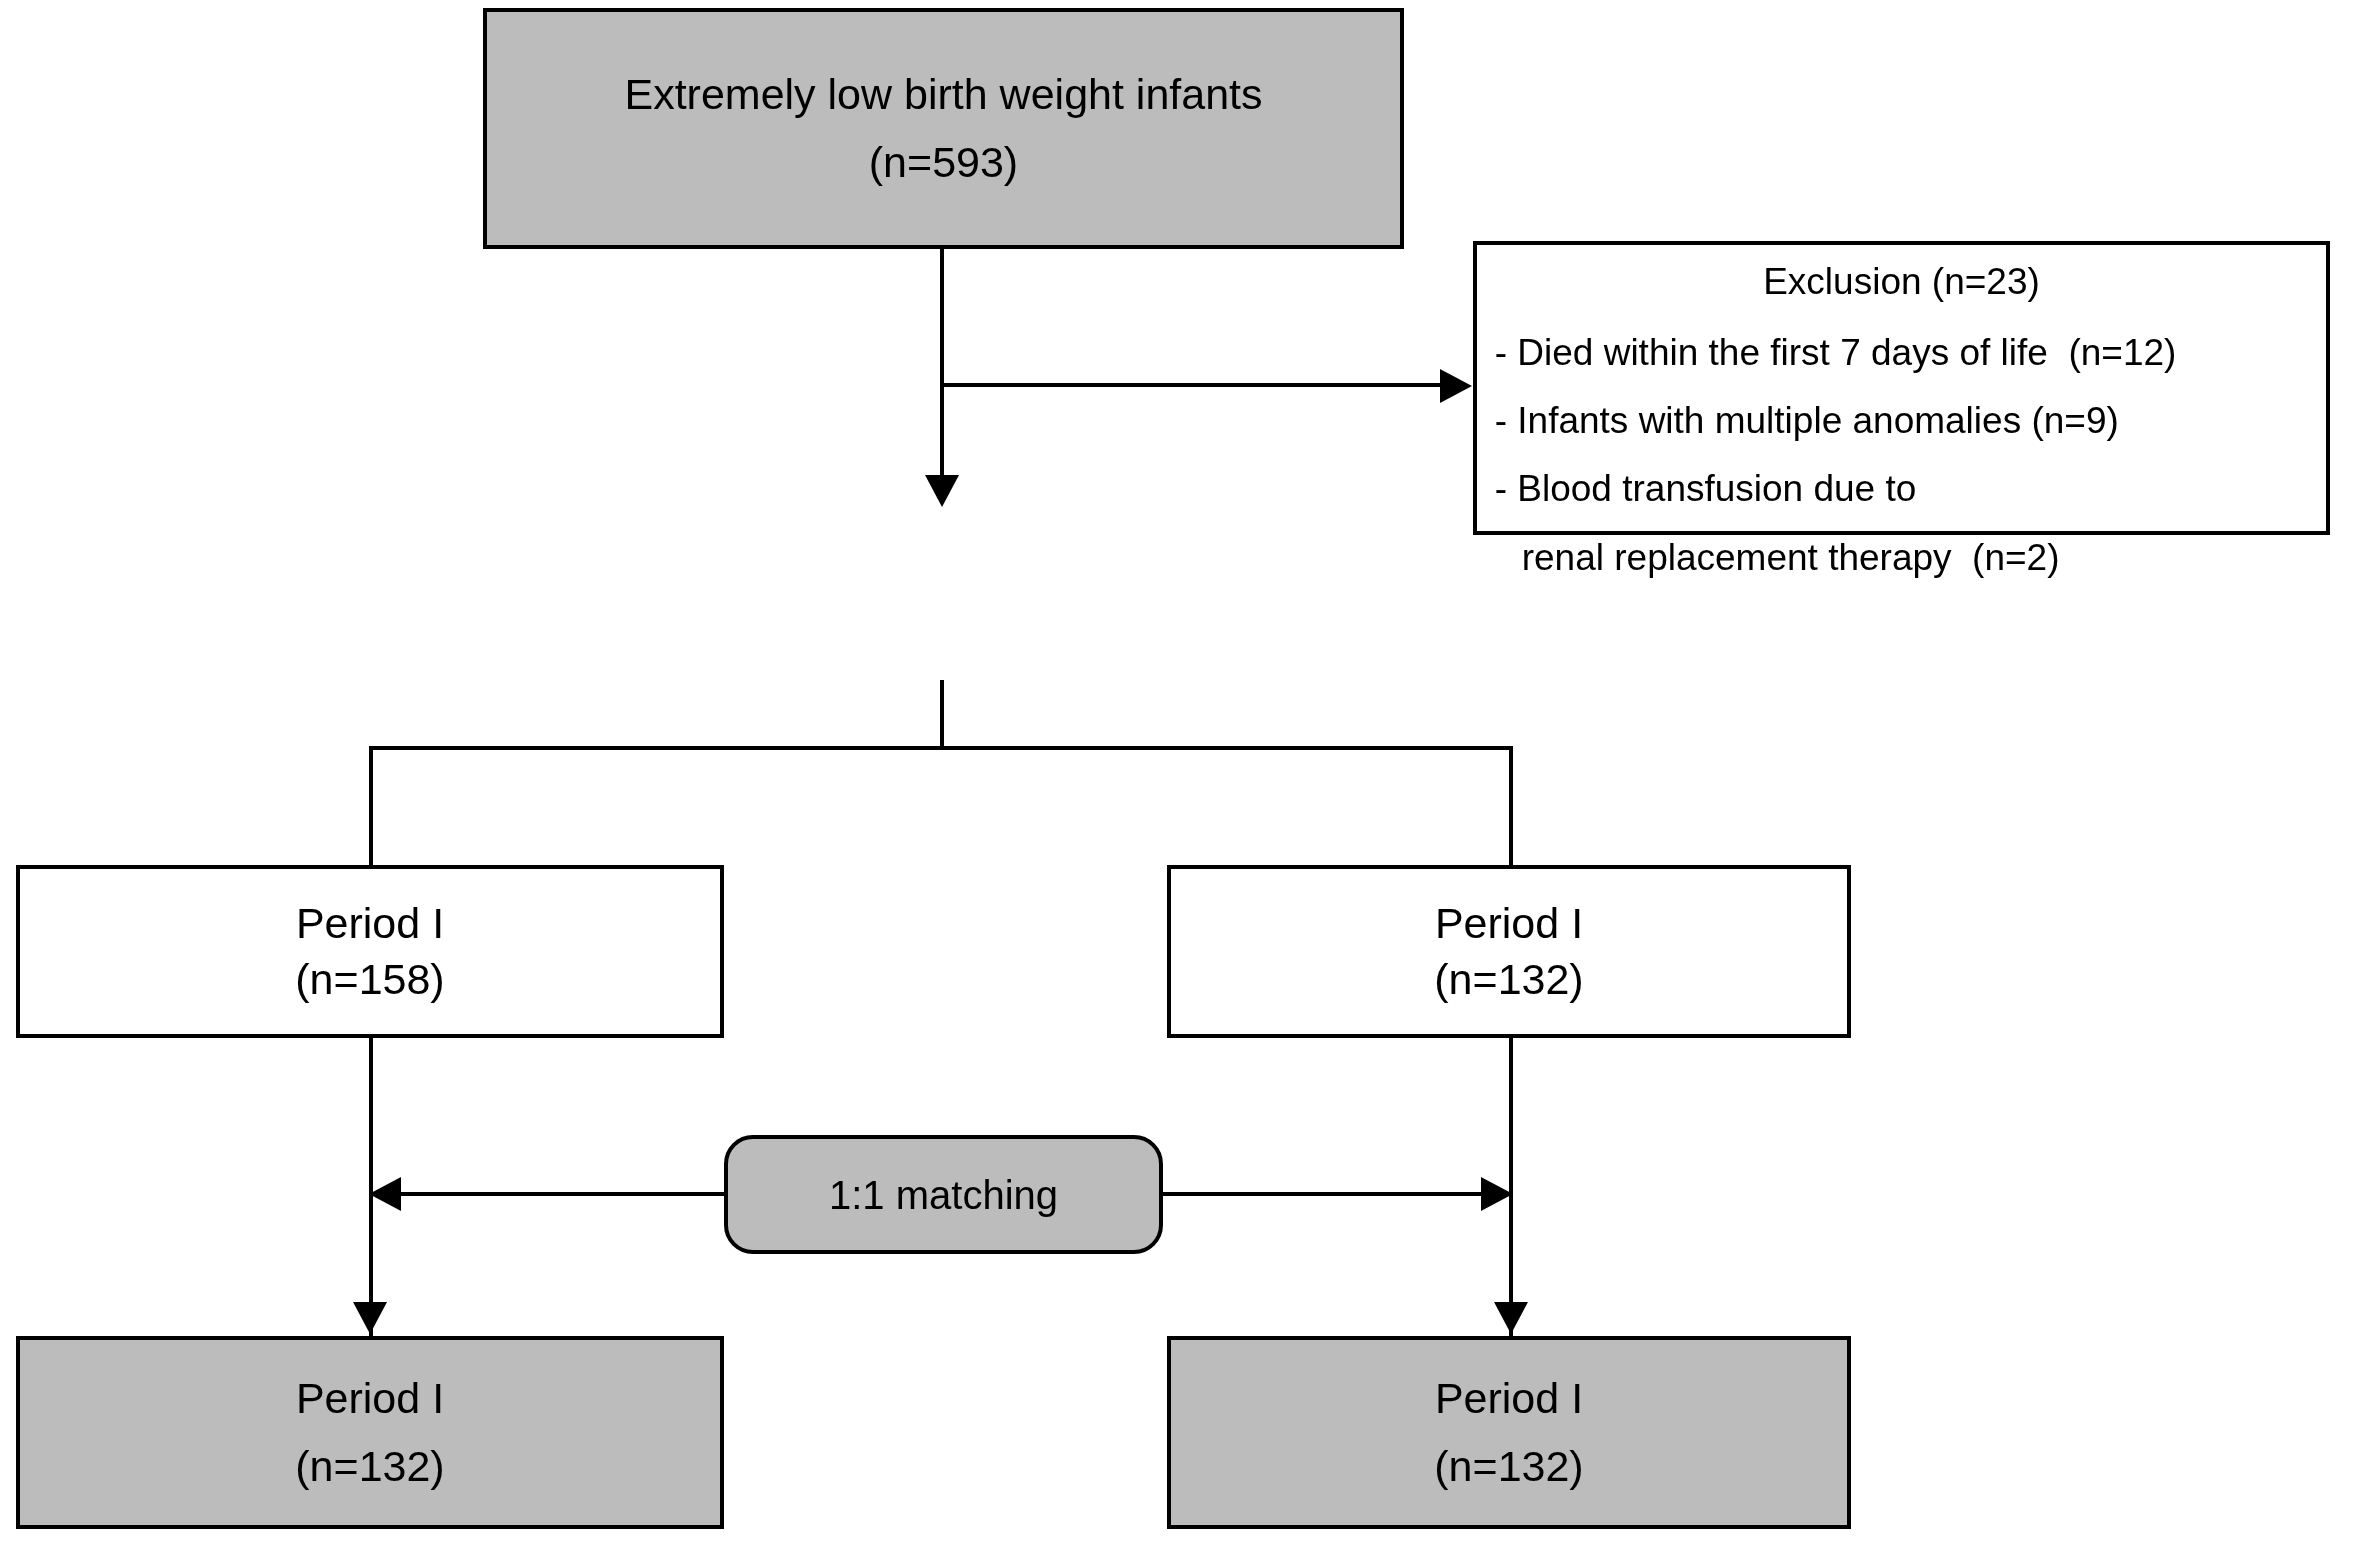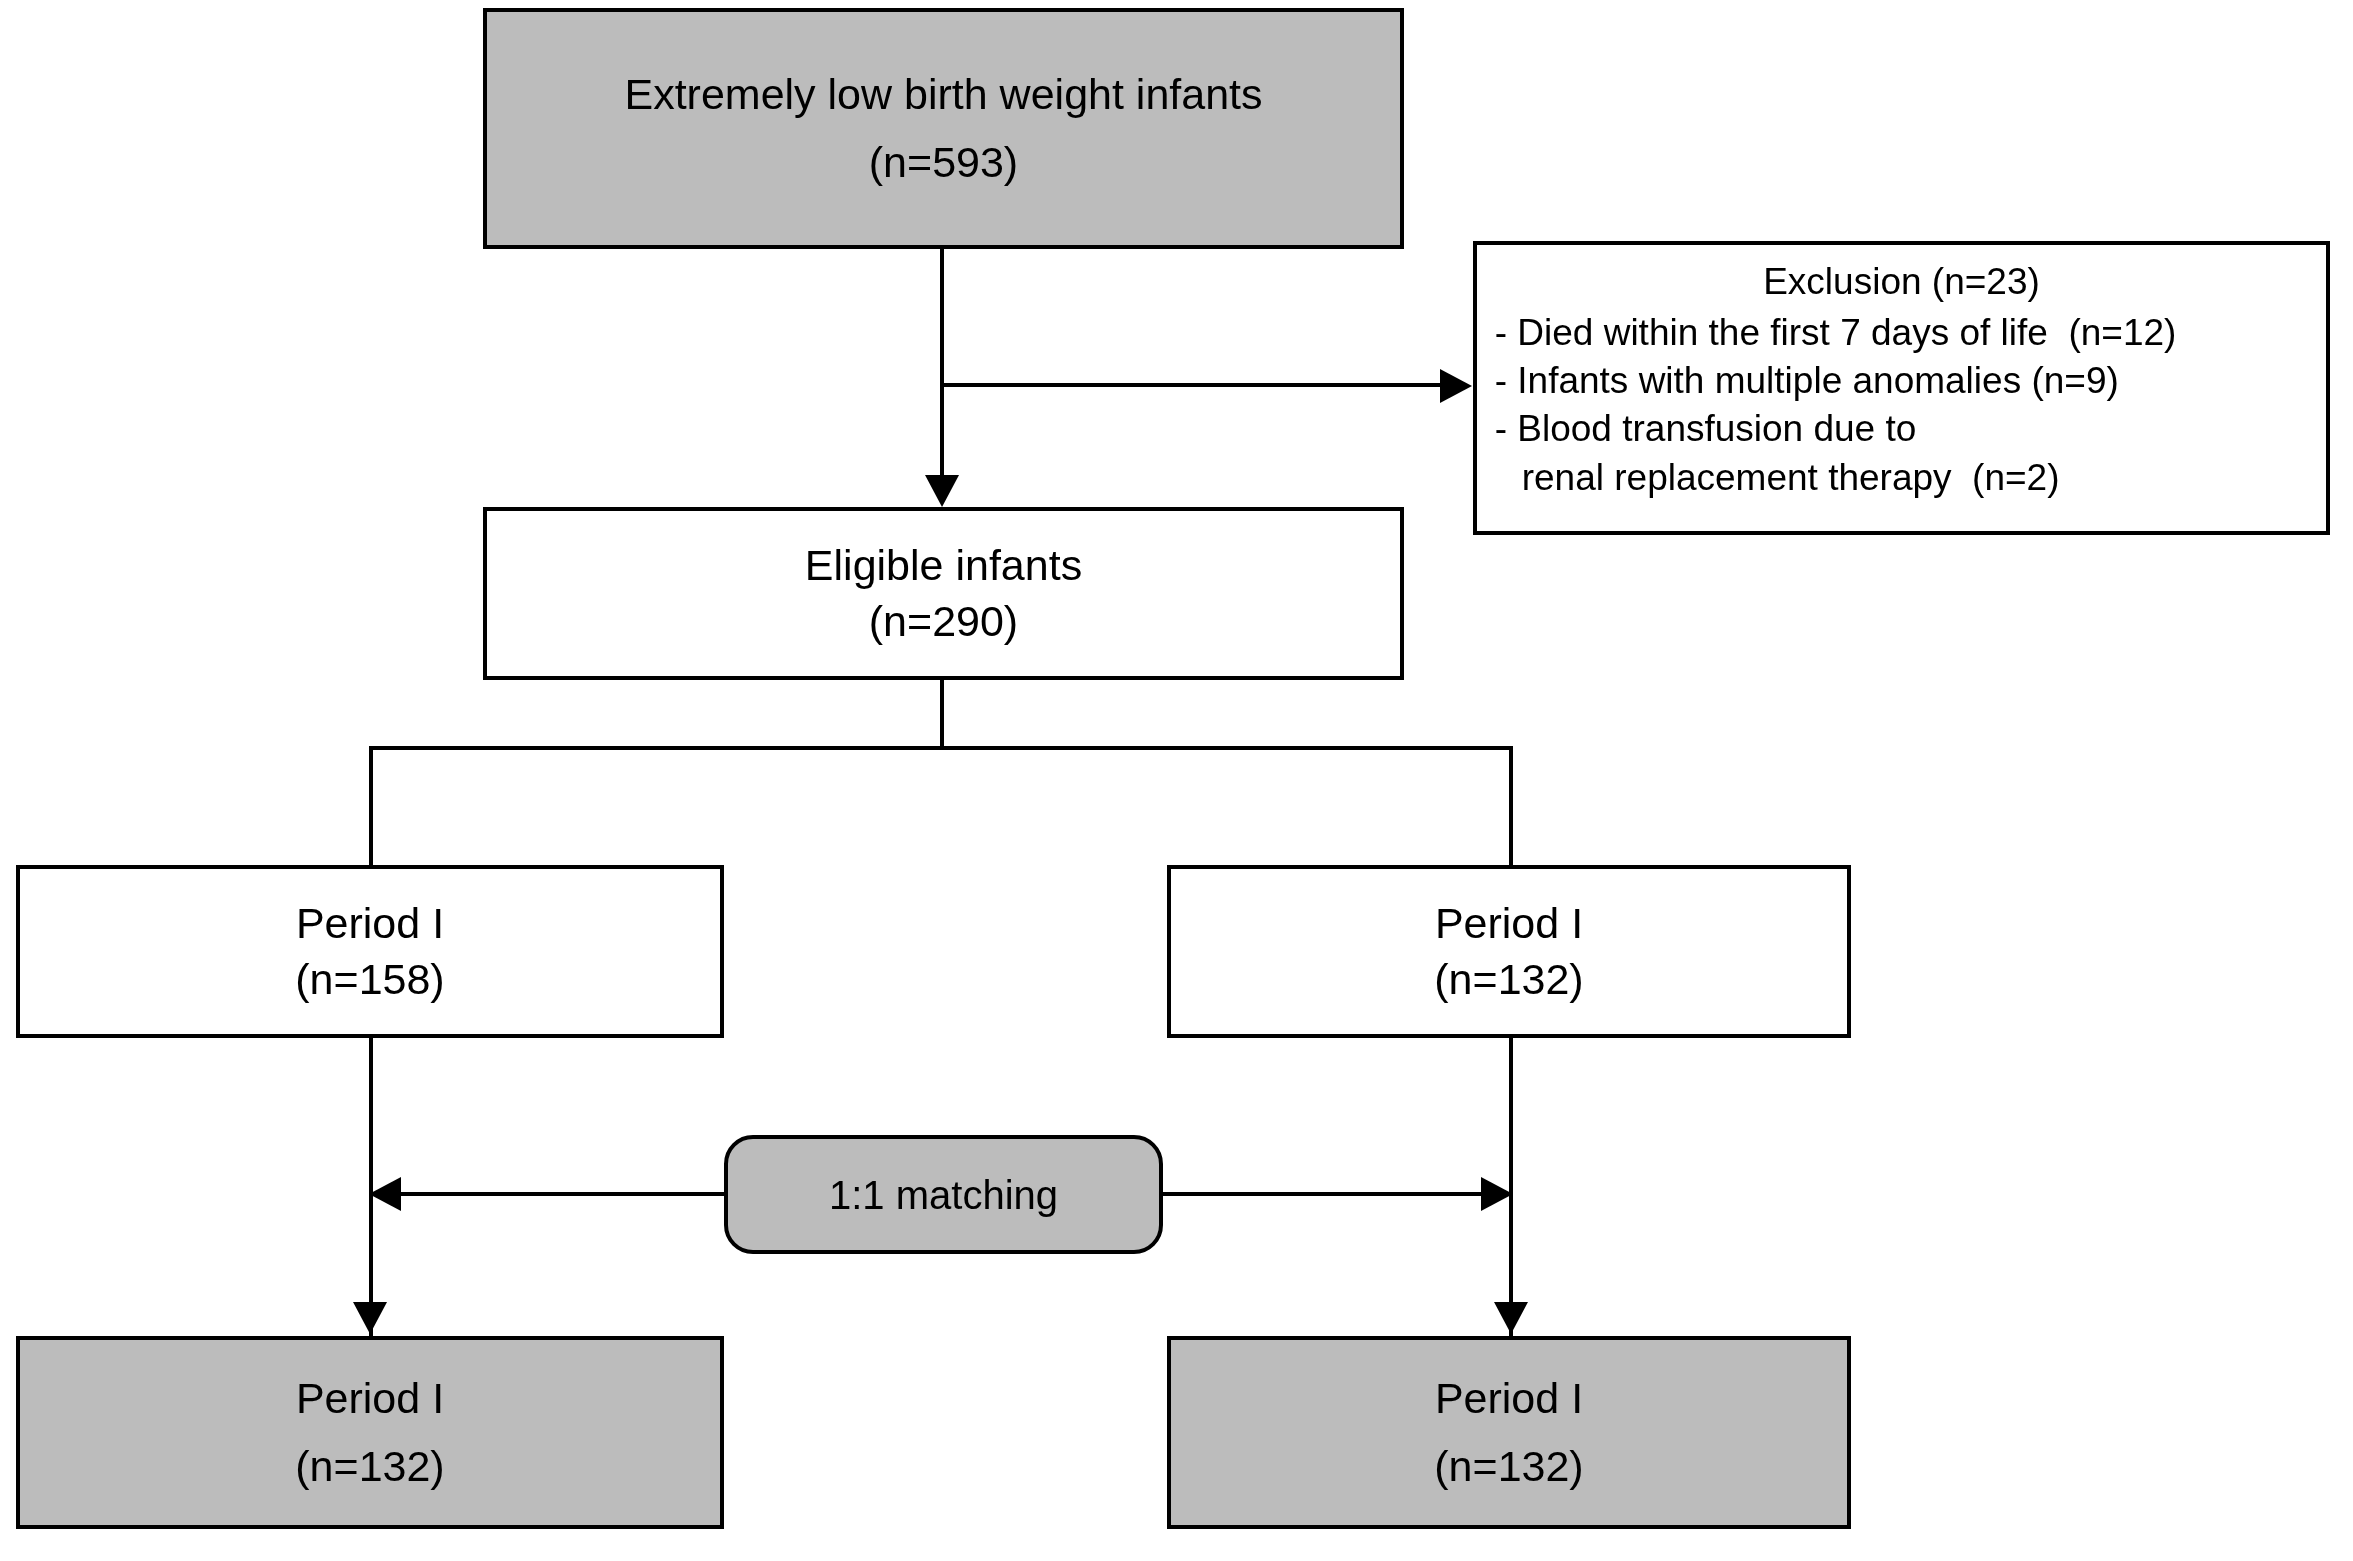--- a/index.html
+++ b/index.html
@@ -42,20 +42,21 @@
   .fs-lg   { font-size: 43px; }
   .fs-md   { font-size: 40px; }
   .fs-sm   { font-size: 37px; }
 
   
   .excl {
     align-items: stretch;
     justify-content: flex-start;
     padding: 13px 17.7px 13px 17.7px;
     text-align: left;
+    gap: 20px;
   }
   .excl .hdr {
     text-align: center;
     display: block;
     white-space: pre;
     margin-bottom: 3.2px;
   }
   .excl .bullet {
     display: block;
     white-space: pre;
@@ -107,24 +108,20 @@
   </div>
 
   <div class="node excl fs-sm" style="left:1473px; top:241px; width:857px; height:294px;">
     <span class="hdr">Exclusion (n=23)</span>
     <span class="bullet">- Died within the first 7 days of life  (n=12)</span>
     <span class="bullet">- Infants with multiple anomalies (n=9)</span>
     <span class="bullet">- Blood transfusion due to</span>
     <span class="cont">renal replacement therapy  (n=2)</span>
   </div>
 
-  <div class="node fs-lg" style="left:483px; top:507px; width:921px; height:173px;">
-    <span class="line">Eligible infants</span>
-    <span class="line">(n=290)</span>
-  </div>
 
   <div class="node fs-lg" style="left:16px; top:865px; width:708px; height:173px;">
     <span class="line">Period I</span>
     <span class="line">(n=158)</span>
   </div>
 
   <div class="node fs-lg" style="left:1167px; top:865px; width:684px; height:173px;">
     <span class="line">Period I</span>
     <span class="line">(n=132)</span>
   </div>

